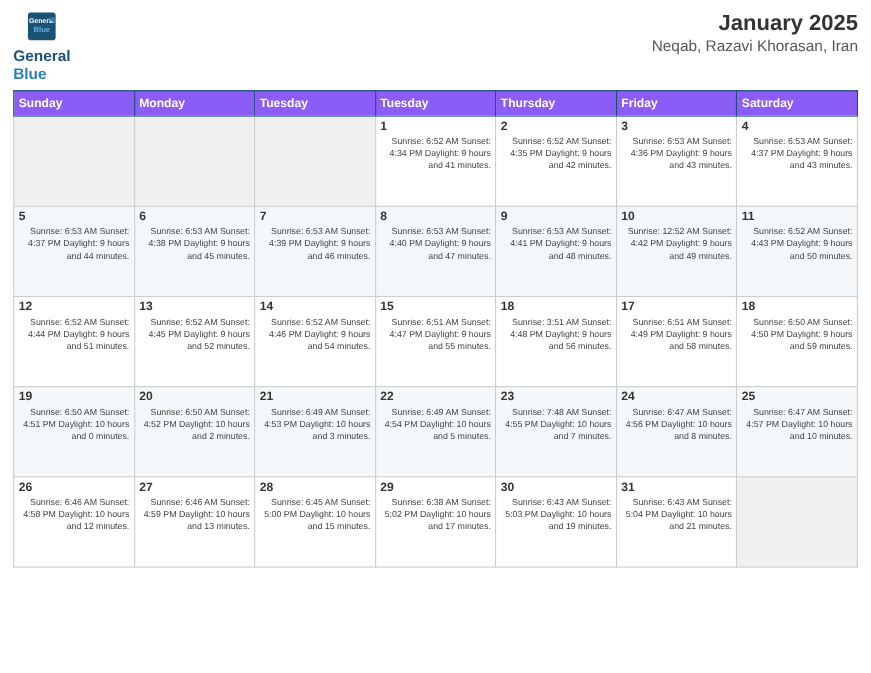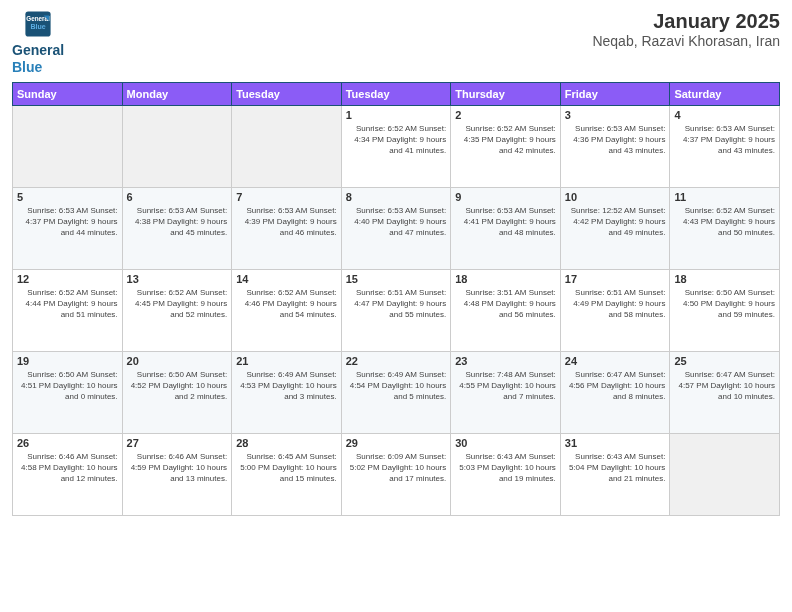--- a/index.html
+++ b/index.html
@@ -336,21 +336,21 @@
           </td>
           <td>
             <span class="day-num">28</span>
             <div class="day-info">Sunrise: 6:45 AM
 Sunset: 5:00 PM
 Daylight: 10 hours
 and 15 minutes.</div>
           </td>
           <td>
             <span class="day-num">29</span>
-            <div class="day-info">Sunrise: 6:09 AM
+            <div class="day-info">Sunrise: 6:38 AM
 Sunset: 5:02 PM
 Daylight: 10 hours
 and 17 minutes.</div>
           </td>
           <td>
             <span class="day-num">30</span>
             <div class="day-info">Sunrise: 6:43 AM
 Sunset: 5:03 PM
 Daylight: 10 hours
 and 19 minutes.</div>

